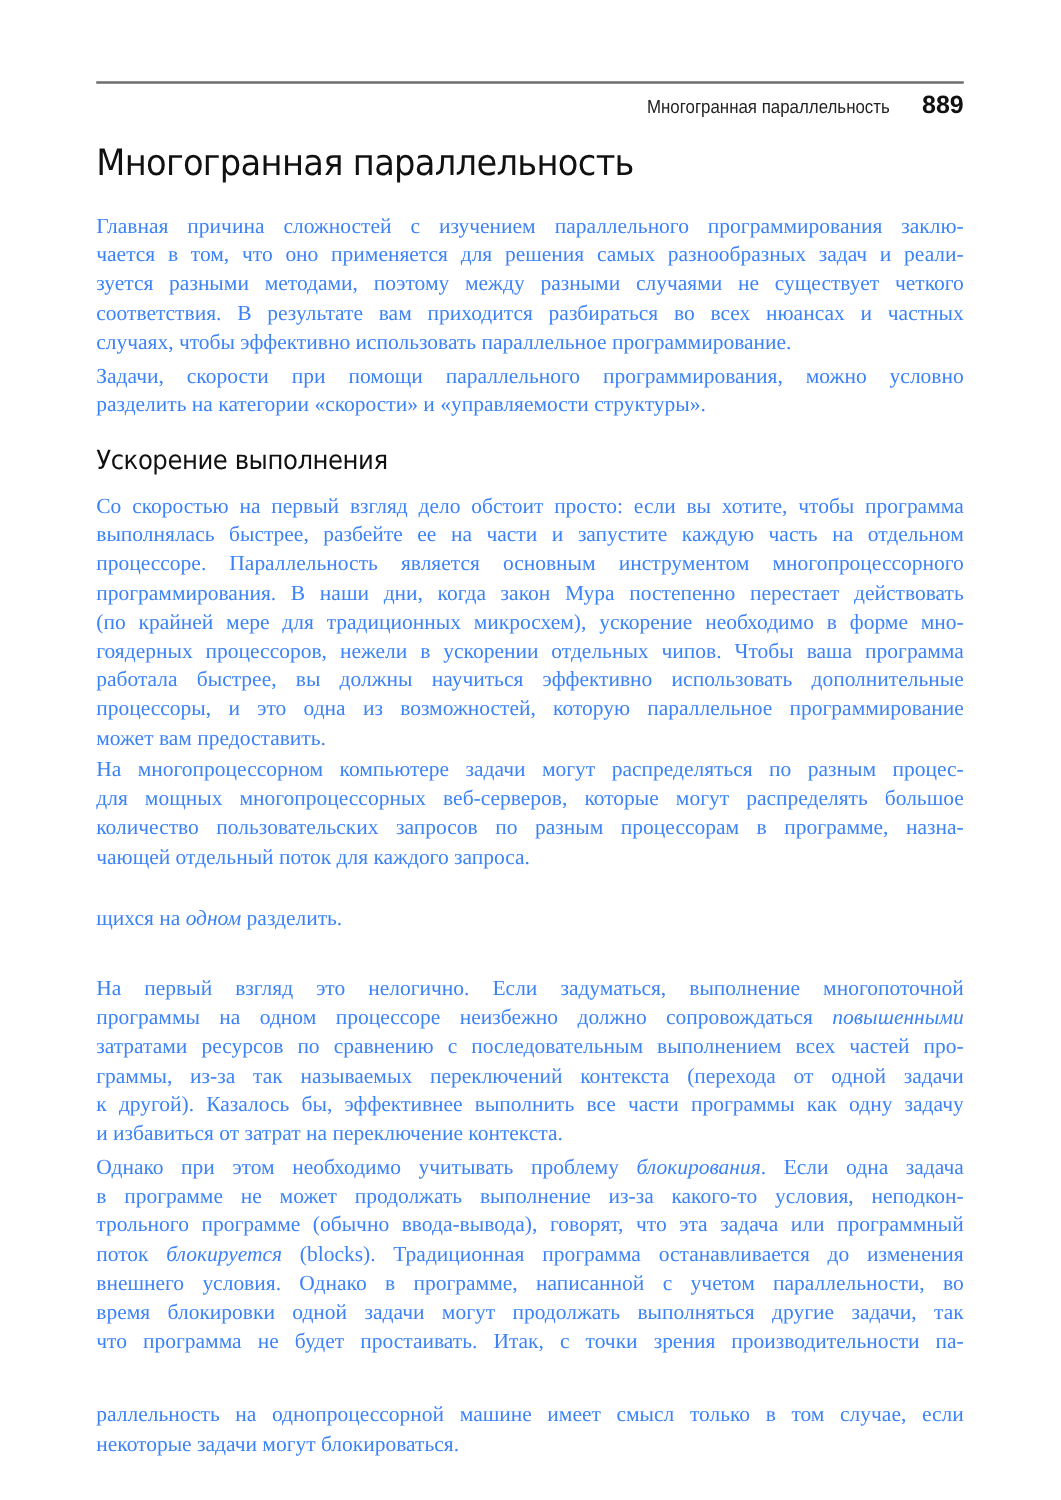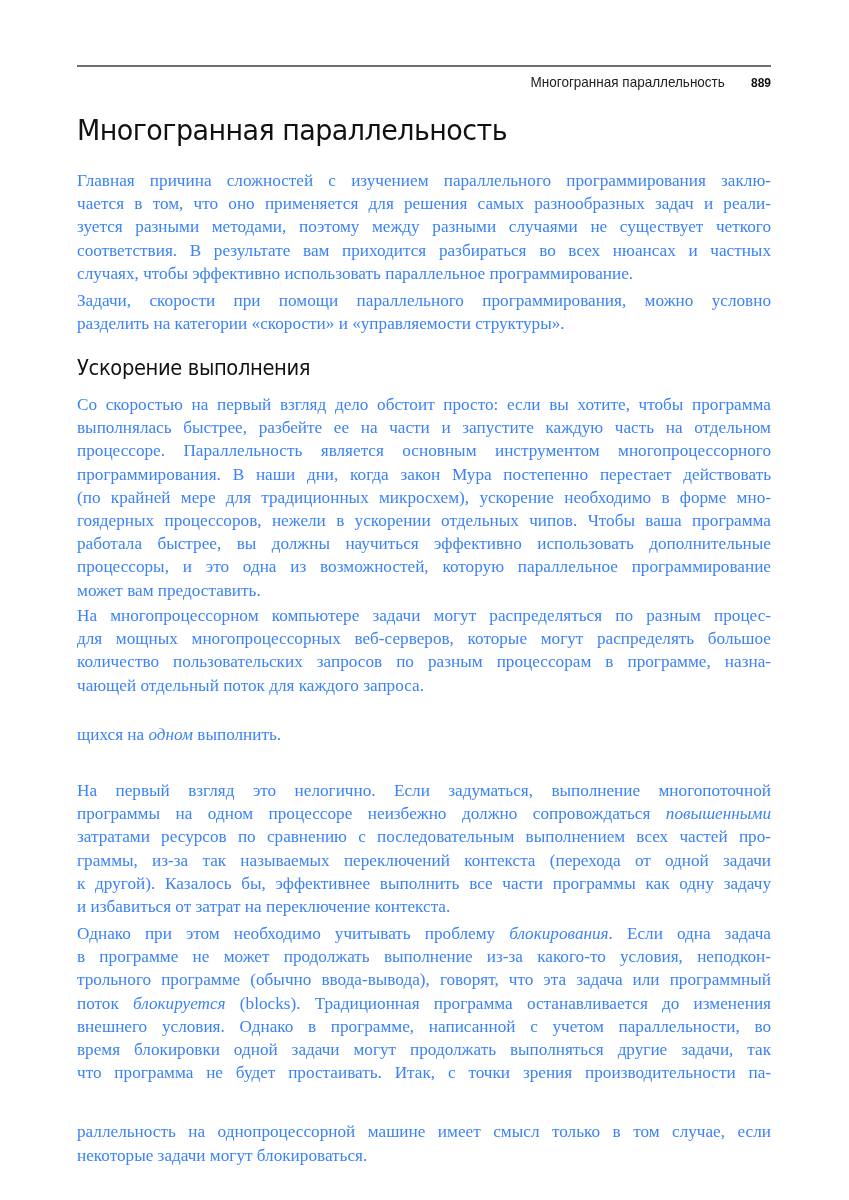--- a/index.html
+++ b/index.html
@@ -1,21 +1,21 @@
 <!DOCTYPE html>
 <html><head>
   <meta charset="utf-8">
   <style>
     html, body { margin: 0; padding: 0; background: #ffffff; }
     body { width: 849px; height: 1200px; position: relative; overflow: hidden; color: #1a1a1a; }
     .page { position: absolute; left: 77px; top: 0; width: 694px; }
     .rule { position: absolute; left: 0; top: 65px; width: 694px; height: 2px; background: #6e6e6e; }
     .running-head { position: absolute; top: 73px; right: 0; display: flex; align-items: baseline; font-family: "Liberation Sans", sans-serif; }
     .running-title { font-size: 15px; transform: scaleX(0.9); transform-origin: right; margin-right: 26px; color: #222; }
-    .page-number { font-size: 12px; font-weight: bold; color: #111; }
+    .page-number { font-size: 20px; font-weight: bold; color: #111; }
     h1 { position: absolute; top: 113px; left: 0; margin: 0; font-family: "DejaVu Sans", sans-serif; font-weight: normal; font-size: 29px; letter-spacing: -0.6px; transform: scaleX(0.93); transform-origin: left; color: #111; }
     h2 { margin: 0; font-family: "DejaVu Sans", sans-serif; font-weight: normal; font-size: 21px; letter-spacing: -0.4px; transform: scaleX(0.93); transform-origin: left; color: #111; }
     .block { position: absolute; left: 0; width: 694px; }
     .p { font-family: "Liberation Serif", serif; font-size: 17.2px; line-height: 23.2px; color: #3b82f6; }
     .ln { display: block; white-space: nowrap; text-align: justify; text-align-last: justify; height: 23.2px; }
     .ln.last { text-align-last: left; }
     em { font-style: italic; }
   </style>
 </head>
 <body>
@@ -59,21 +59,21 @@
   </div>
 
   <div class="block p" style="top:604px">
     <span class="ln" style="white-space: nowrap;">На многопроцессорном компьютере задачи могут распределяться по разным процес-</span>
     <span class="ln" style="white-space: nowrap;">для мощных многопроцессорных веб-серверов, которые могут распределять большое</span>
     <span class="ln" style="white-space: nowrap;">количество пользовательских запросов по разным процессорам в программе, назна-</span>
     <span class="ln last" style="white-space: nowrap;">чающей отдельный поток для каждого запроса.</span>
   </div>
 
   <div class="block p" style="top:723px">
-    <span class="ln last" style="white-space: nowrap;"><span>щихся на </span><em>одном</em><span> выполнить.</span></span>
+    <span class="ln last" style="white-space: nowrap;"><span>щихся на </span><em>одном</em><span> разделить.</span></span>
   </div>
 
   <div class="block p" style="top:779px">
     <span class="ln" style="white-space: nowrap;">На первый взгляд это нелогично. Если задуматься, выполнение многопоточной</span>
     <span class="ln" style="white-space: nowrap;"><span>программы на одном процессоре неизбежно должно сопровождаться </span><em>повышенными</em></span>
     <span class="ln" style="white-space: nowrap;">затратами ресурсов по сравнению с последовательным выполнением всех частей про-</span>
     <span class="ln" style="white-space: nowrap;">граммы, из-за так называемых переключений контекста (перехода от одной задачи</span>
     <span class="ln" style="white-space: nowrap;">к другой). Казалось бы, эффективнее выполнить все части программы как одну задачу</span>
     <span class="ln last" style="white-space: nowrap;">и избавиться от затрат на переключение контекста.</span>
   </div>

